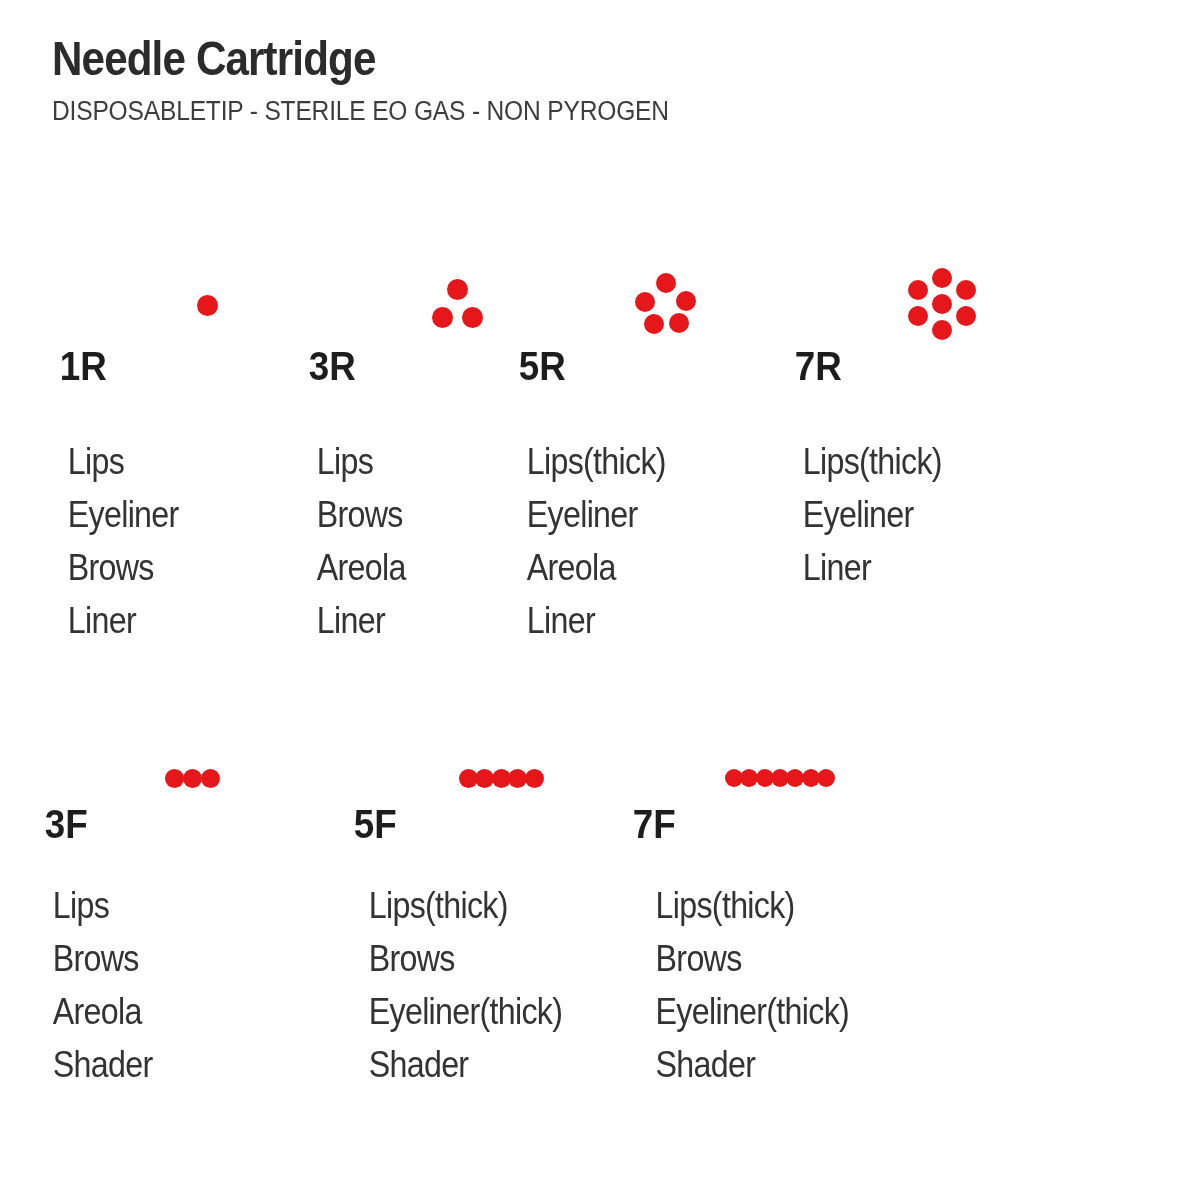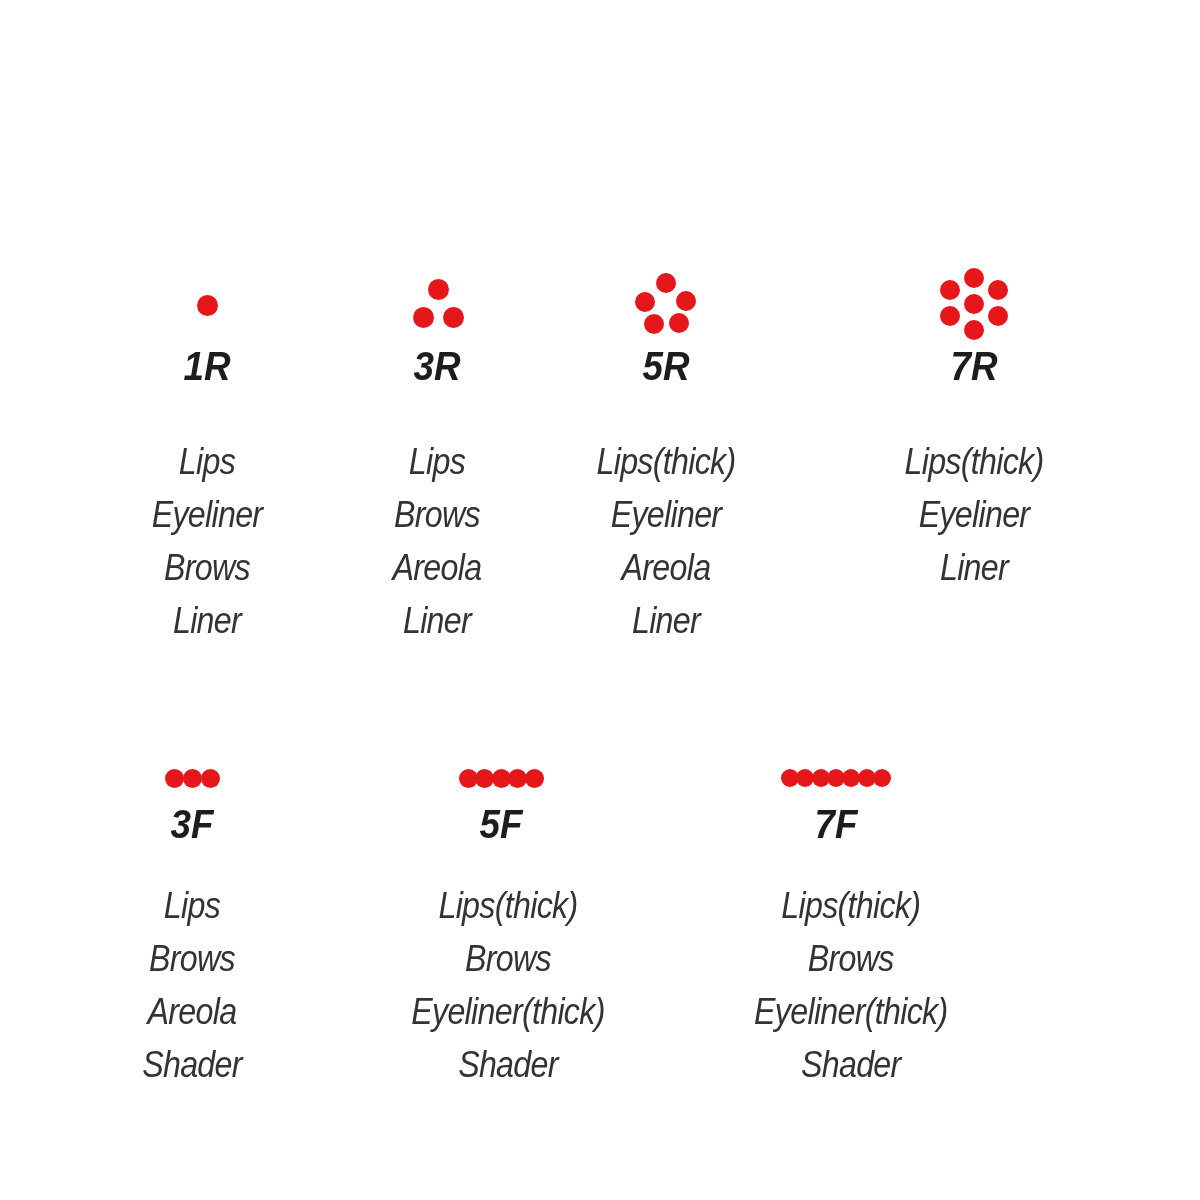--- a/index.html
+++ b/index.html
@@ -24,57 +24,60 @@
   .subtitle {
     margin-top: 9px;
     font-size: 27px; font-weight: 400; color: #3d3d3d;
     line-height: 32px; letter-spacing: -0.2px; white-space: nowrap;
     transform: scaleX(0.91); transform-origin: left center;
   }
   
   .cartridge {
     position: absolute; width: 320px;
     transform: translateX(-50%);
-    text-align: center;
-    font-style: italic;
+    text-align: left;
   }
   .row-top    { top: 265px; }
   .row-bottom { top: 753px; }
   .row-top .dots    { position: relative; height: 80px; }
   .row-bottom .dots { position: relative; height: 50px; }
   .dot { position: absolute; border-radius: 50%; }
   .size-label {
     font-size: 40px; font-weight: 700; color: #1d1d1d;
     line-height: 42px; letter-spacing: 0px;
     transform: scaleX(0.92); transform-origin: center;
   }
   .uses {
     font-size: 37px; font-weight: 400; color: #333333;
     line-height: 53px; letter-spacing: -0.8px;
     transform: scaleX(0.87); transform-origin: center;
   }
   .row-top .uses    { margin-top: 48px; }
   .row-bottom .uses { margin-top: 34px; }
   
   .c1r { left: 207px; }
-  .c3r { left: 437px; }
+  .c3r { left: 456px; }
   .c5r { left: 666px; }
-  .c7r { left: 974px; }
+  .c7r { left: 942px; }
   .c3f { left: 192px; }
   .c5f { left: 501px; }
-  .c7f { left: 836px; }
+  .c7f { left: 780px; }
   
   .c5f .uses { transform: scaleX(0.87) translateX(8px); }
   .c7f .uses { transform: scaleX(0.87) translateX(17px); }
 </style>
 </head>
 <body>
 
 <div id="page">
 
+  <div class="header">
+    <div class="title">Needle Cartridge</div>
+    <div class="subtitle">DISPOSABLETIP - STERILE EO GAS - NON PYROGEN</div>
+  </div>
 
   <div class="cartridge row-top c1r">
     <div class="dots">
         <div class="dot" style="width: 21px; height: 21px; left: calc(50% - 10.5px); top: calc(50% - 10.5px); background: rgb(229, 23, 26);"></div>
       </div>
     <div class="size-label">1R</div>
     <div class="uses">
         <div class="use">Lips</div>
         <div class="use">Eyeliner</div>
         <div class="use">Brows</div>

